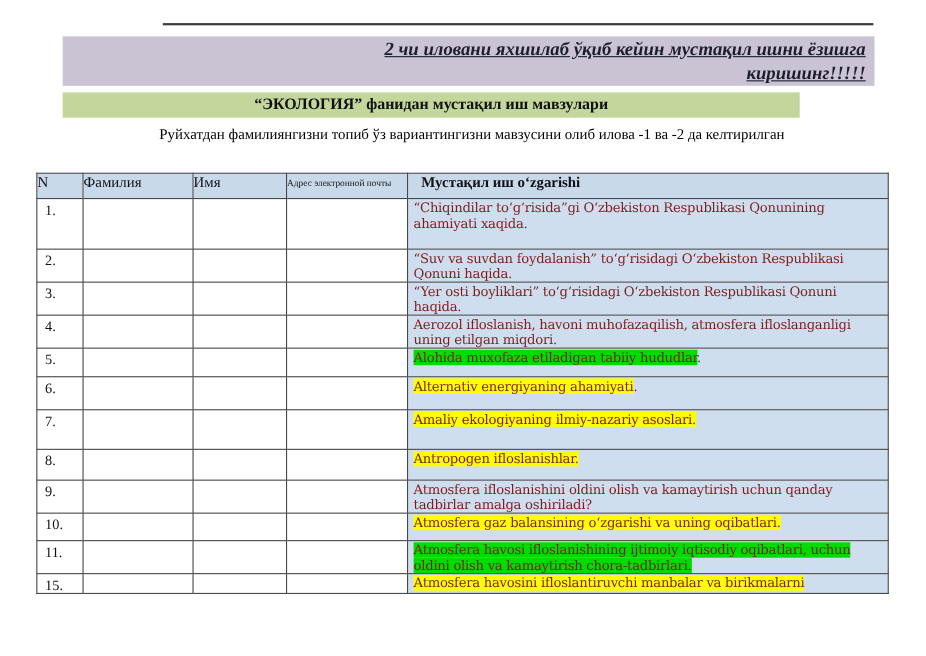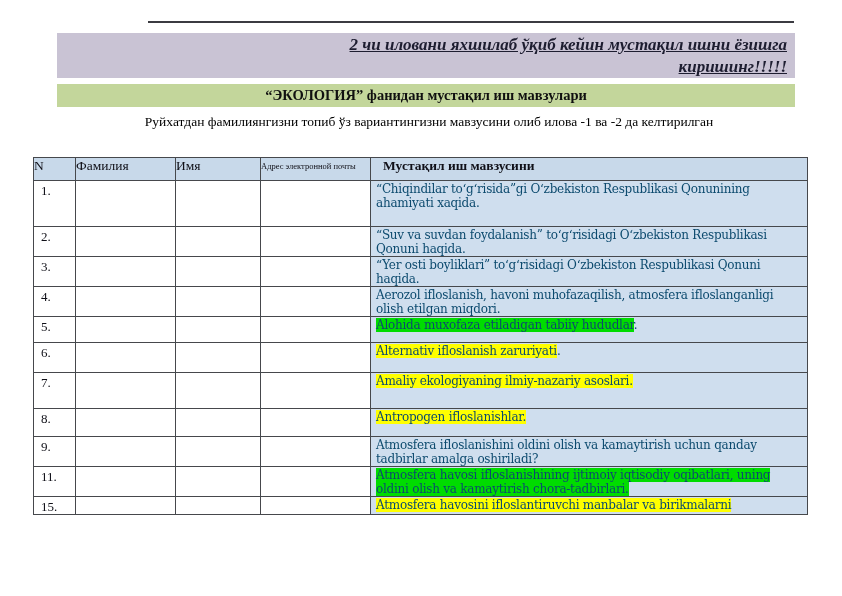--- a/index.html
+++ b/index.html
@@ -6,42 +6,42 @@
   .page{position:relative;width:842px;height:596px;background:#ffffff;overflow:hidden;
         font-family:"Liberation Serif",serif;color:#000;}
 
   .topline{position:absolute;left:148px;top:21px;width:646px;height:2px;background:#3b3b41;}
 
   .banner{position:absolute;left:57px;top:33px;width:738px;height:45px;background:#c9c3d4;
           color:#1d1d30;font-weight:bold;font-style:italic;text-align:right;
           font-size:17px;line-height:21.5px;padding:1px 8px 0 0;box-sizing:border-box;}
   .banner div{text-decoration:underline;}
 
-  .greenbar{position:absolute;left:57px;top:84px;width:738px;height:23px;background:#c3d69b;
+  .greenbar{position:absolute;left:57px;top:84px;width:670px;height:23px;background:#c3d69b;
             text-align:center;font-weight:bold;font-size:14.5px;line-height:23px;color:#101010;}
 
   .intro{position:absolute;left:48px;top:114px;width:762px;text-align:center;
          font-size:13.5px;line-height:16.5px;color:#000;}
 
   table.tbl{position:absolute;left:33px;top:157px;width:774px;border-collapse:collapse;
             table-layout:fixed;}
   .tbl th,.tbl td{border:1px solid #46484c;padding:0;vertical-align:top;overflow:hidden;
                   box-sizing:border-box;}
   col.c-n{width:42px;} col.c-sur{width:100px;} col.c-name{width:85px;}
   col.c-mail{width:110px;} col.c-topic{width:437px;}
 
   thead th{background:#c8d9ea;font-weight:normal;text-align:left;
            font-size:13.5px;line-height:15px;padding:3px 2px 2px 6px;height:23px;color:#101018;}
   thead th.h-mail{font-size:8.5px;line-height:9px;padding-top:4px;}
   thead th.h-topic{font-weight:bold;padding-left:12px;}
 
   td.cell-n{background:#fff;font-size:13px;line-height:15px;padding:2px 0 0 7px;color:#101018;}
   td.cell-empty{background:#fff;}
   td.cell-topic{background:#cfdeee;font-family:"DejaVu Serif",serif;font-size:12px;
-                line-height:14px;letter-spacing:-0.25px;color:#0c4a6e;padding:1px 4px 0 5px;}
+                line-height:14px;letter-spacing:-0.25px;color:#7f1d1d;padding:1px 4px 0 5px;}
   td.cell-topic.valign-bottom{vertical-align:bottom;padding-bottom:20px;}
   .hl-none{background:transparent;}
   .hl-green{background:#00dc00;}
   .hl-yellow{background:#ffff00;}
 </style>
 </head>
 <body>
 
 <div class="page">
 
@@ -67,21 +67,21 @@
         <col class="c-name">
         <col class="c-mail">
         <col class="c-topic">
     </colgroup>
     <thead>
       <tr>
         <th class="h-n">N</th>
         <th class="h-sur">Фамилия</th>
         <th class="h-name">Имя</th>
         <th class="h-mail">Адрес электронной почты</th>
-        <th class="h-topic">Мустақил иш мавзусини</th>
+        <th class="h-topic">Мустақил иш oʻzgarishi</th>
       </tr>
     </thead>
     <tbody id="rows">
         <tr style="height: 46px;">
           <td class="cell-n">1.</td>
           <td class="cell-empty"></td>
           <td class="cell-empty"></td>
           <td class="cell-empty"></td>
           <td class="cell-topic"><span class="hl-none">“Chiqindilar toʻgʻrisida”gi  Oʻzbekiston Respublikasi Qonunining ahamiyati xaqida.</span></td>
         </tr>
@@ -97,35 +97,35 @@
           <td class="cell-empty"></td>
           <td class="cell-empty"></td>
           <td class="cell-empty"></td>
           <td class="cell-topic"><span class="hl-none">“Yer osti boyliklari” toʻgʻrisidagi Oʻzbekiston Respublikasi Qonuni haqida.</span></td>
         </tr>
         <tr style="height: 28px;">
           <td class="cell-n">4.</td>
           <td class="cell-empty"></td>
           <td class="cell-empty"></td>
           <td class="cell-empty"></td>
-          <td class="cell-topic"><span class="hl-none">Aerozol ifloslanish, havoni muhofazaqilish, atmosfera ifloslanganligi olish etilgan miqdori.</span></td>
+          <td class="cell-topic"><span class="hl-none">Aerozol ifloslanish, havoni muhofazaqilish, atmosfera ifloslanganligi uning etilgan miqdori.</span></td>
         </tr>
         <tr style="height: 26px;">
           <td class="cell-n">5.</td>
           <td class="cell-empty"></td>
           <td class="cell-empty"></td>
           <td class="cell-empty"></td>
           <td class="cell-topic"><span class="hl-green">Alohida muxofaza etiladigan tabiiy hududlar</span><span>.</span></td>
         </tr>
         <tr style="height: 30px;">
           <td class="cell-n">6.</td>
           <td class="cell-empty"></td>
           <td class="cell-empty"></td>
           <td class="cell-empty"></td>
-          <td class="cell-topic"><span class="hl-yellow">Alternativ ifloslanish zaruriyati</span><span>.</span></td>
+          <td class="cell-topic"><span class="hl-yellow">Alternativ energiyaning ahamiyati</span><span>.</span></td>
         </tr>
         <tr style="height: 29px;">
           <td class="cell-n">7.</td>
           <td class="cell-empty"></td>
           <td class="cell-empty"></td>
           <td class="cell-empty"></td>
           <td class="cell-topic valign-bottom"><span class="hl-yellow">Amaliy ekologiyaning ilmiy-nazariy asoslari.</span></td>
         </tr>
         <tr style="height: 28px;">
           <td class="cell-n">8.</td>
@@ -135,25 +135,32 @@
           <td class="cell-topic"><span class="hl-yellow">Antropogen ifloslanishlar.</span></td>
         </tr>
         <tr style="height: 29px;">
           <td class="cell-n">9.</td>
           <td class="cell-empty"></td>
           <td class="cell-empty"></td>
           <td class="cell-empty"></td>
           <td class="cell-topic"><span class="hl-none">Atmosfera ifloslanishini oldini olish va kamaytirish uchun qanday tadbirlar amalga oshiriladi?</span></td>
         </tr>
         <tr style="height: 25px;">
+          <td class="cell-n">10.</td>
+          <td class="cell-empty"></td>
+          <td class="cell-empty"></td>
+          <td class="cell-empty"></td>
+          <td class="cell-topic"><span class="hl-yellow">Atmosfera gaz balansining oʻzgarishi va uning oqibatlari.</span></td>
+        </tr>
+        <tr style="height: 25px;">
           <td class="cell-n">11.</td>
           <td class="cell-empty"></td>
           <td class="cell-empty"></td>
           <td class="cell-empty"></td>
-          <td class="cell-topic"><span class="hl-green">Atmosfera havosi ifloslanishining ijtimoiy iqtisodiy oqibatlari, uning oldini olish va kamaytirish chora-tadbirlari.</span></td>
+          <td class="cell-topic"><span class="hl-green">Atmosfera havosi ifloslanishining ijtimoiy iqtisodiy oqibatlari, uchun oldini olish va kamaytirish chora-tadbirlari.</span></td>
         </tr>
         <tr style="height: 17px;">
           <td class="cell-n">15.</td>
           <td class="cell-empty"></td>
           <td class="cell-empty"></td>
           <td class="cell-empty"></td>
           <td class="cell-topic"><span class="hl-yellow">Atmosfera havosini ifloslantiruvchi manbalar va birikmalarni</span></td>
         </tr>
       </tbody>
   </table>

